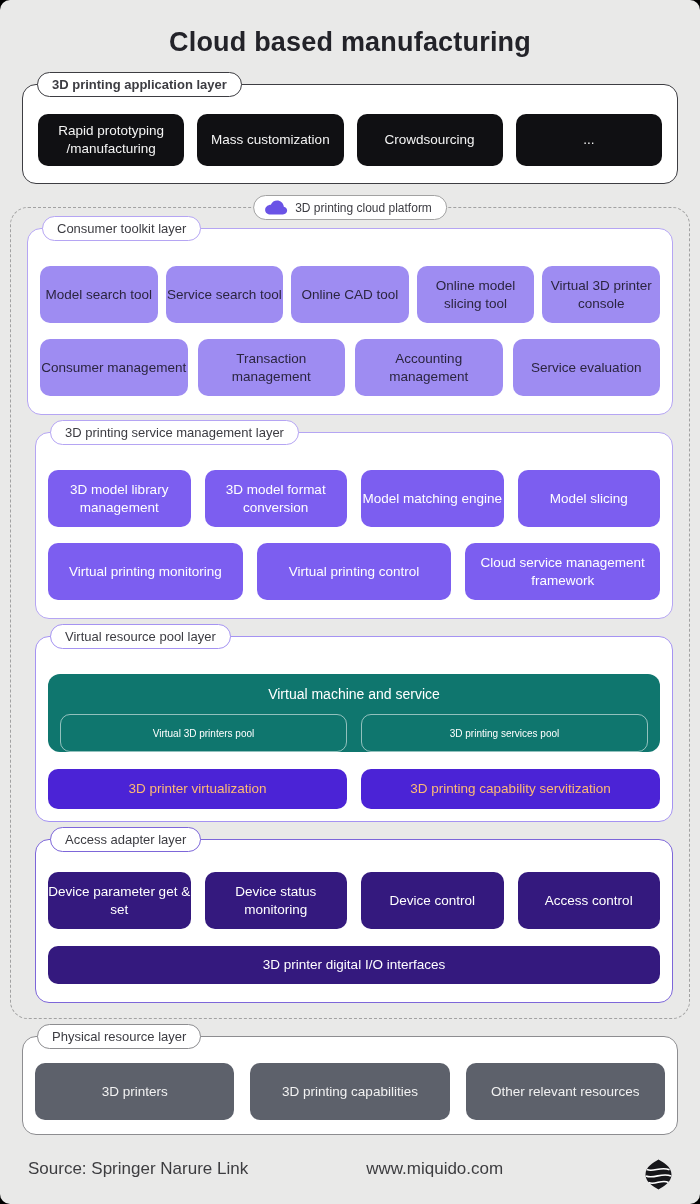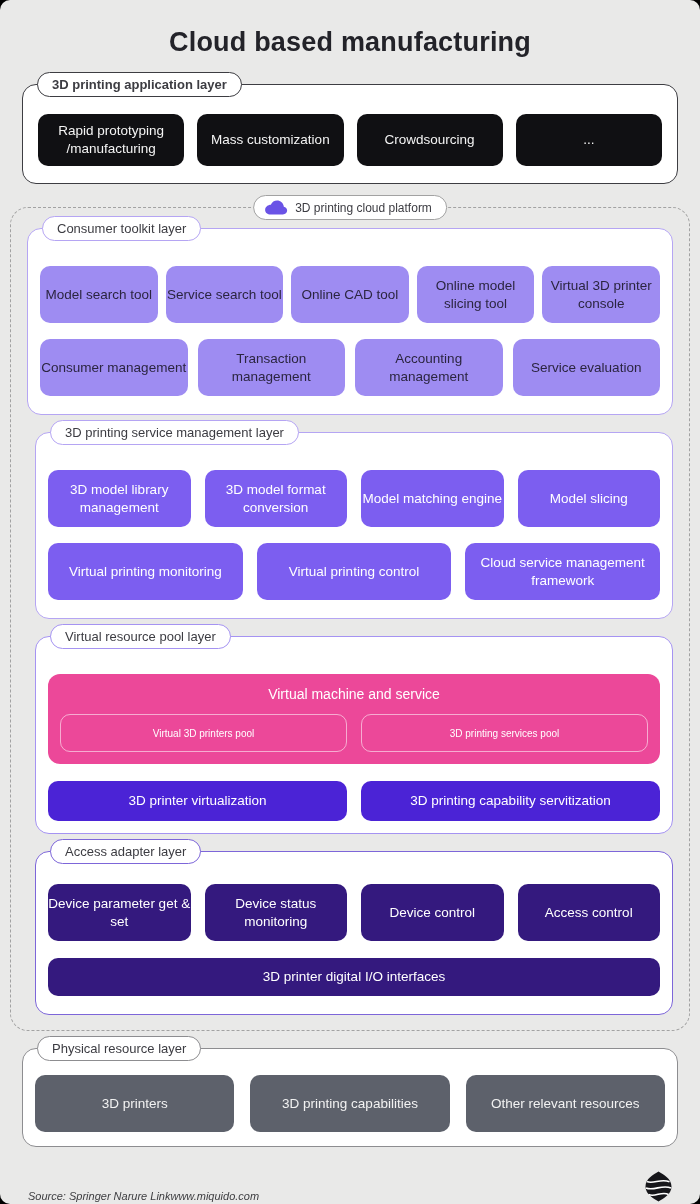--- a/index.html
+++ b/index.html
@@ -59,50 +59,50 @@
   .mid-box { background:#7c5ef0; color:#ffffff; }
   .r1-5 { gap:8px; }  .r1-5 .box { flex:1; height:57px; }
   .r2-4 { gap:10px; margin-top:16px; } .r2-4 .box { flex:1; height:57px; }
   .r1-4 { gap:14px; } .r1-4 .box { flex:1; height:57px; }
   .r2-3 { gap:14px; margin-top:16px; } .r2-3 .box { flex:1; height:57px; }
 
   
   .pool-layer { border-color:#a593f2; padding:37px 12px 12px; }
   .pool-layer .pill { border-color:#a593f2; }
   .pool-group {
-    background:#ec4899; border-radius:12px; padding:11px 12px 12px; color:#fff;
+    background:#0f766e; border-radius:12px; padding:11px 12px 0; color:#fff;
   }
   .pool-group-title { text-align:center; font-size:14px; line-height:19px; margin-bottom:10px; }
   .pool-inner-row { display:flex; gap:14px; }
   .pool-inner-box {
     flex:1; height:38px; border:1.3px solid rgba(255,255,255,.55); border-radius:10px;
     display:flex; align-items:center; justify-content:center; font-size:10px; color:#fff;
   }
   .pool-row2 { gap:14px; margin-top:17px; }
-  .pool-box { flex:1; height:40px; background:#4b23d6; color:#ffffff; }
+  .pool-box { flex:1; height:40px; background:#4b23d6; color:#fdba74; }
 
   
   .access-layer { border-color:#7d66d9; padding:32px 12px 18px; }
   .access-layer .pill { border-color:#7d66d9; }
   .dark-box { background:#34197e; color:#ffffff; }
   .access-row2 { margin-top:17px; }
   .access-full { width:100%; height:38px; }
 
   
   .physical-layer { margin:17px 22px 0; border-color:#8d8d90; padding:26px 12px 14px; }
   .physical-layer .pill { border-color:#8d8d90; }
   .phys-row { gap:16px; }
   .gray-box { flex:1; height:57px; background:#5d616b; color:#f2f2f2; }
 
   
   .footer {
-    display:flex; align-items:flex-end; margin:24px 28px 0 28px;
-    font-size:11px; color:#3d3d40;font-style:italic;
-  }
-  .footer .website { }
+    display:flex; align-items:flex-start; margin:24px 28px 0 28px;
+    font-size:17px; color:#3d3d40;
+  }
+  .footer .website { margin-left:118px; }
   .footer .logo { margin-left:auto; }
 </style>
 </head>
 <body>
 
 <div class="card">
 
   <h1 class="title">Cloud based manufacturing</h1>
 
   <div class="layer app-layer">

